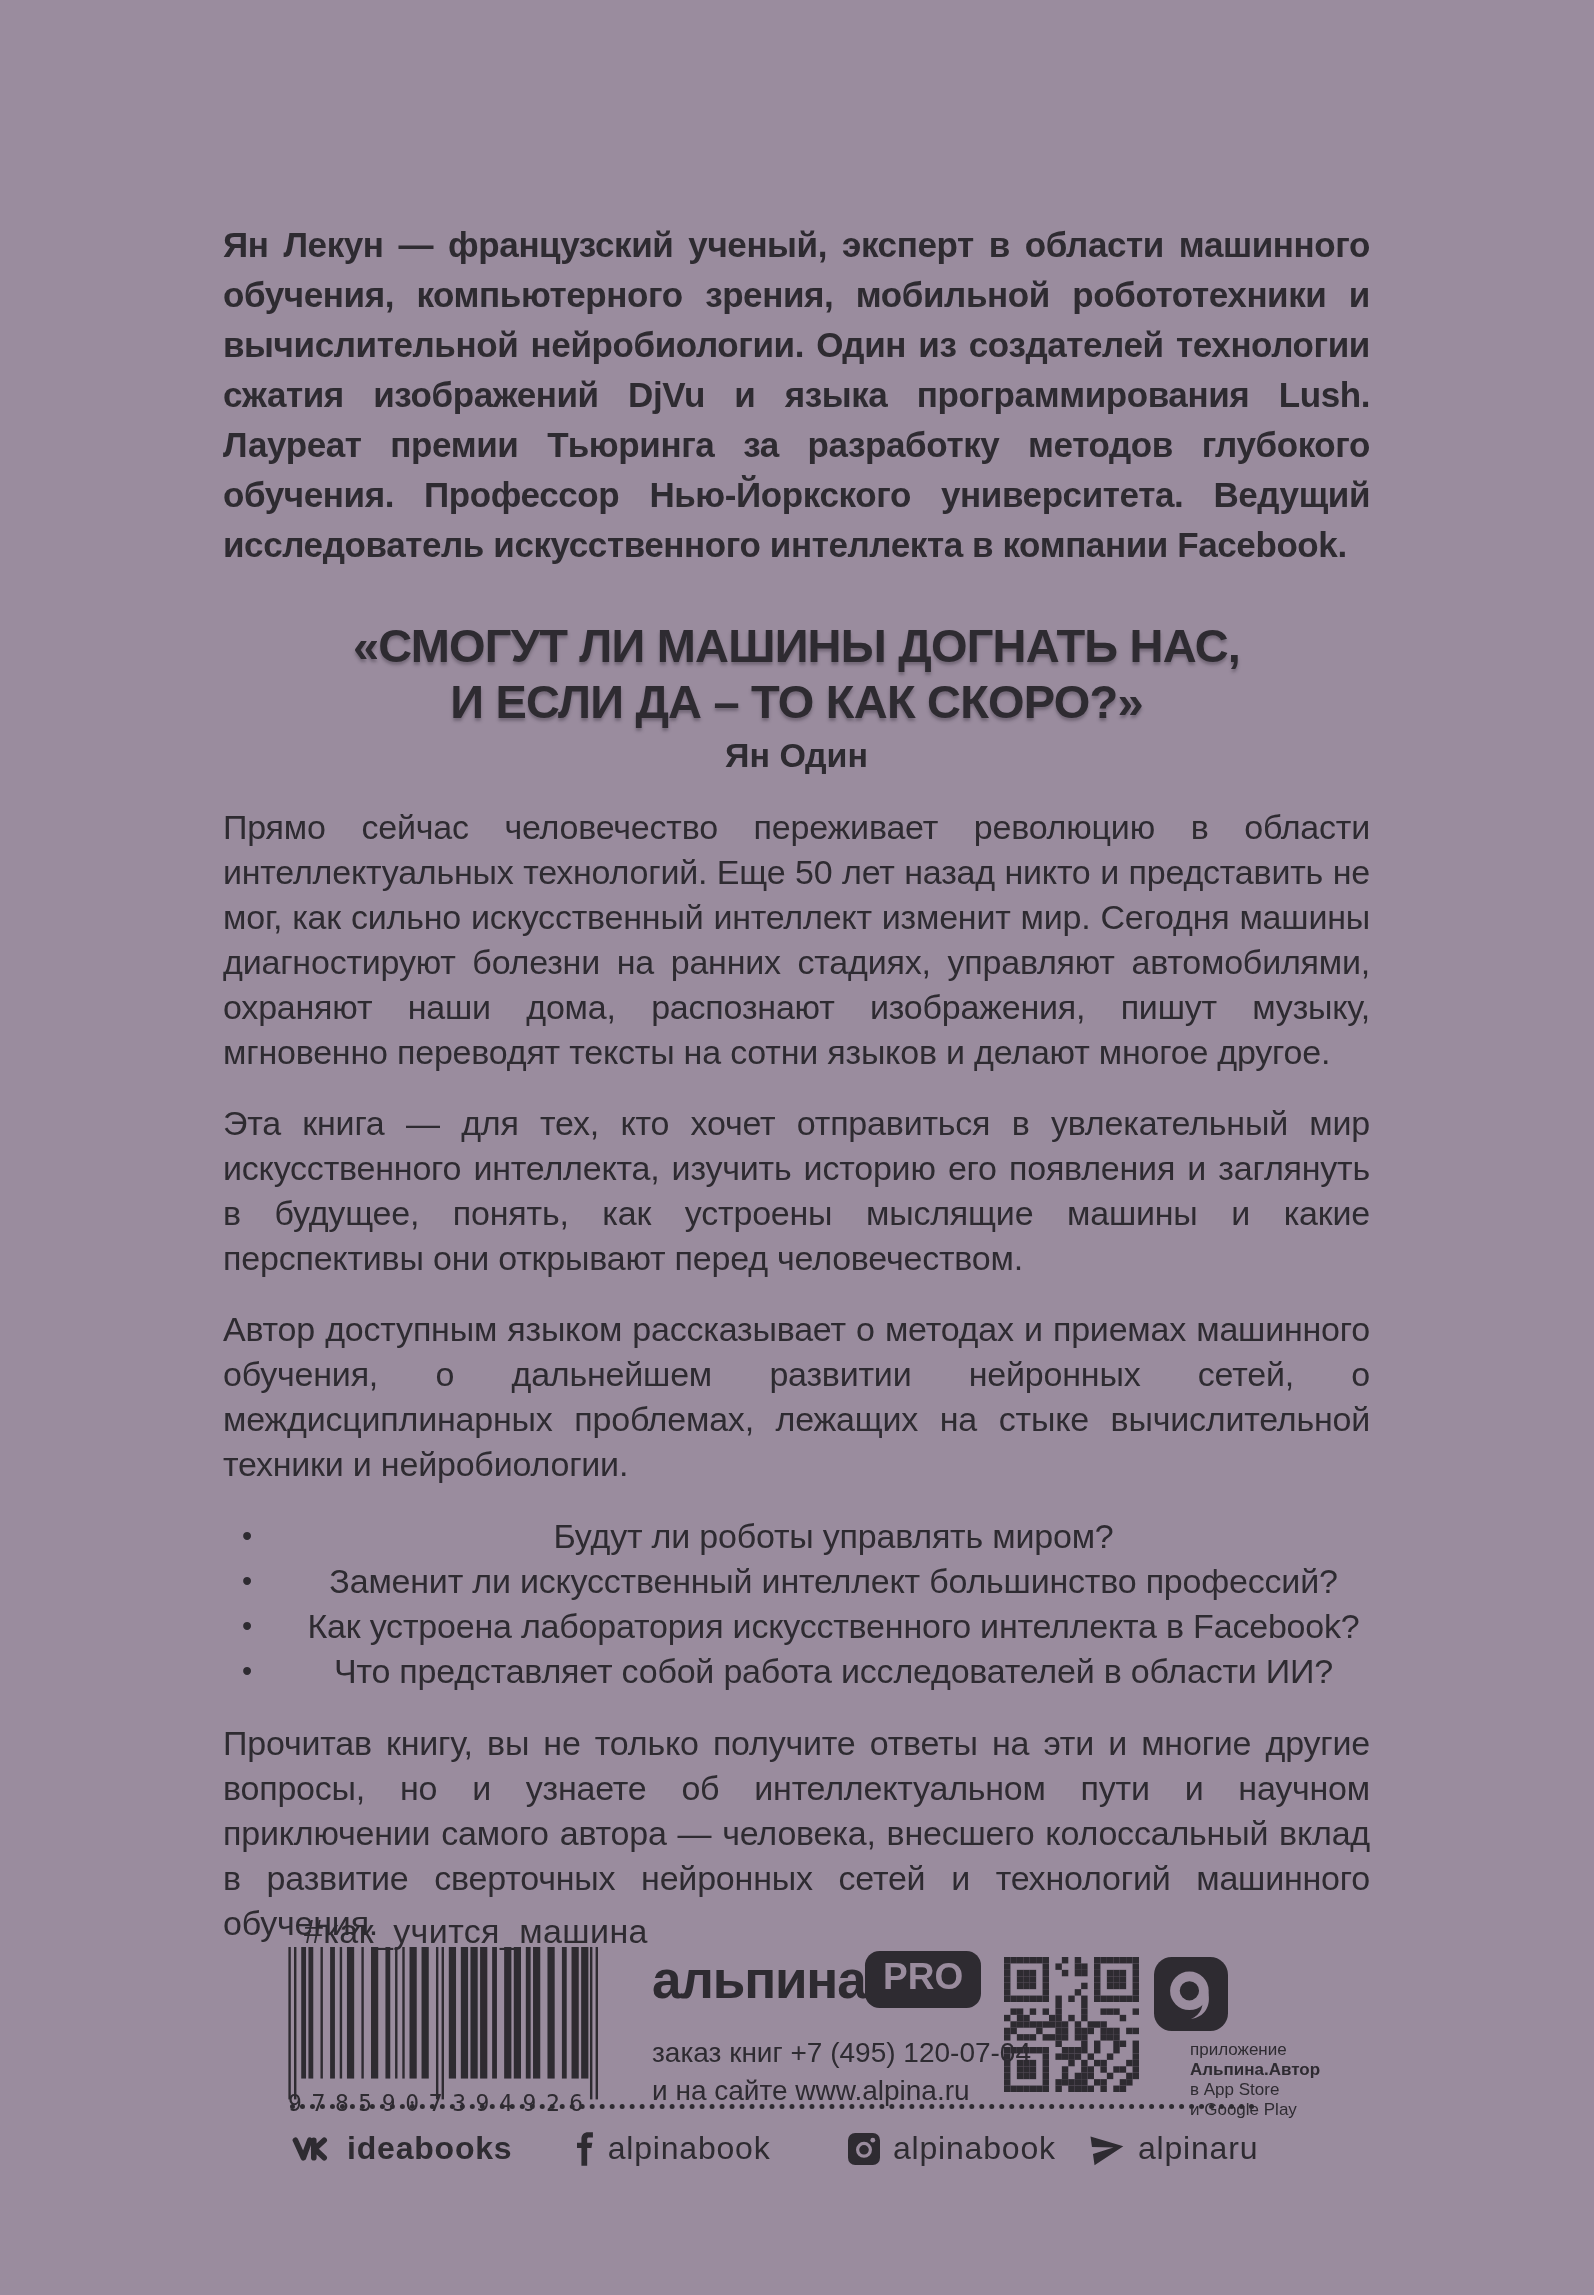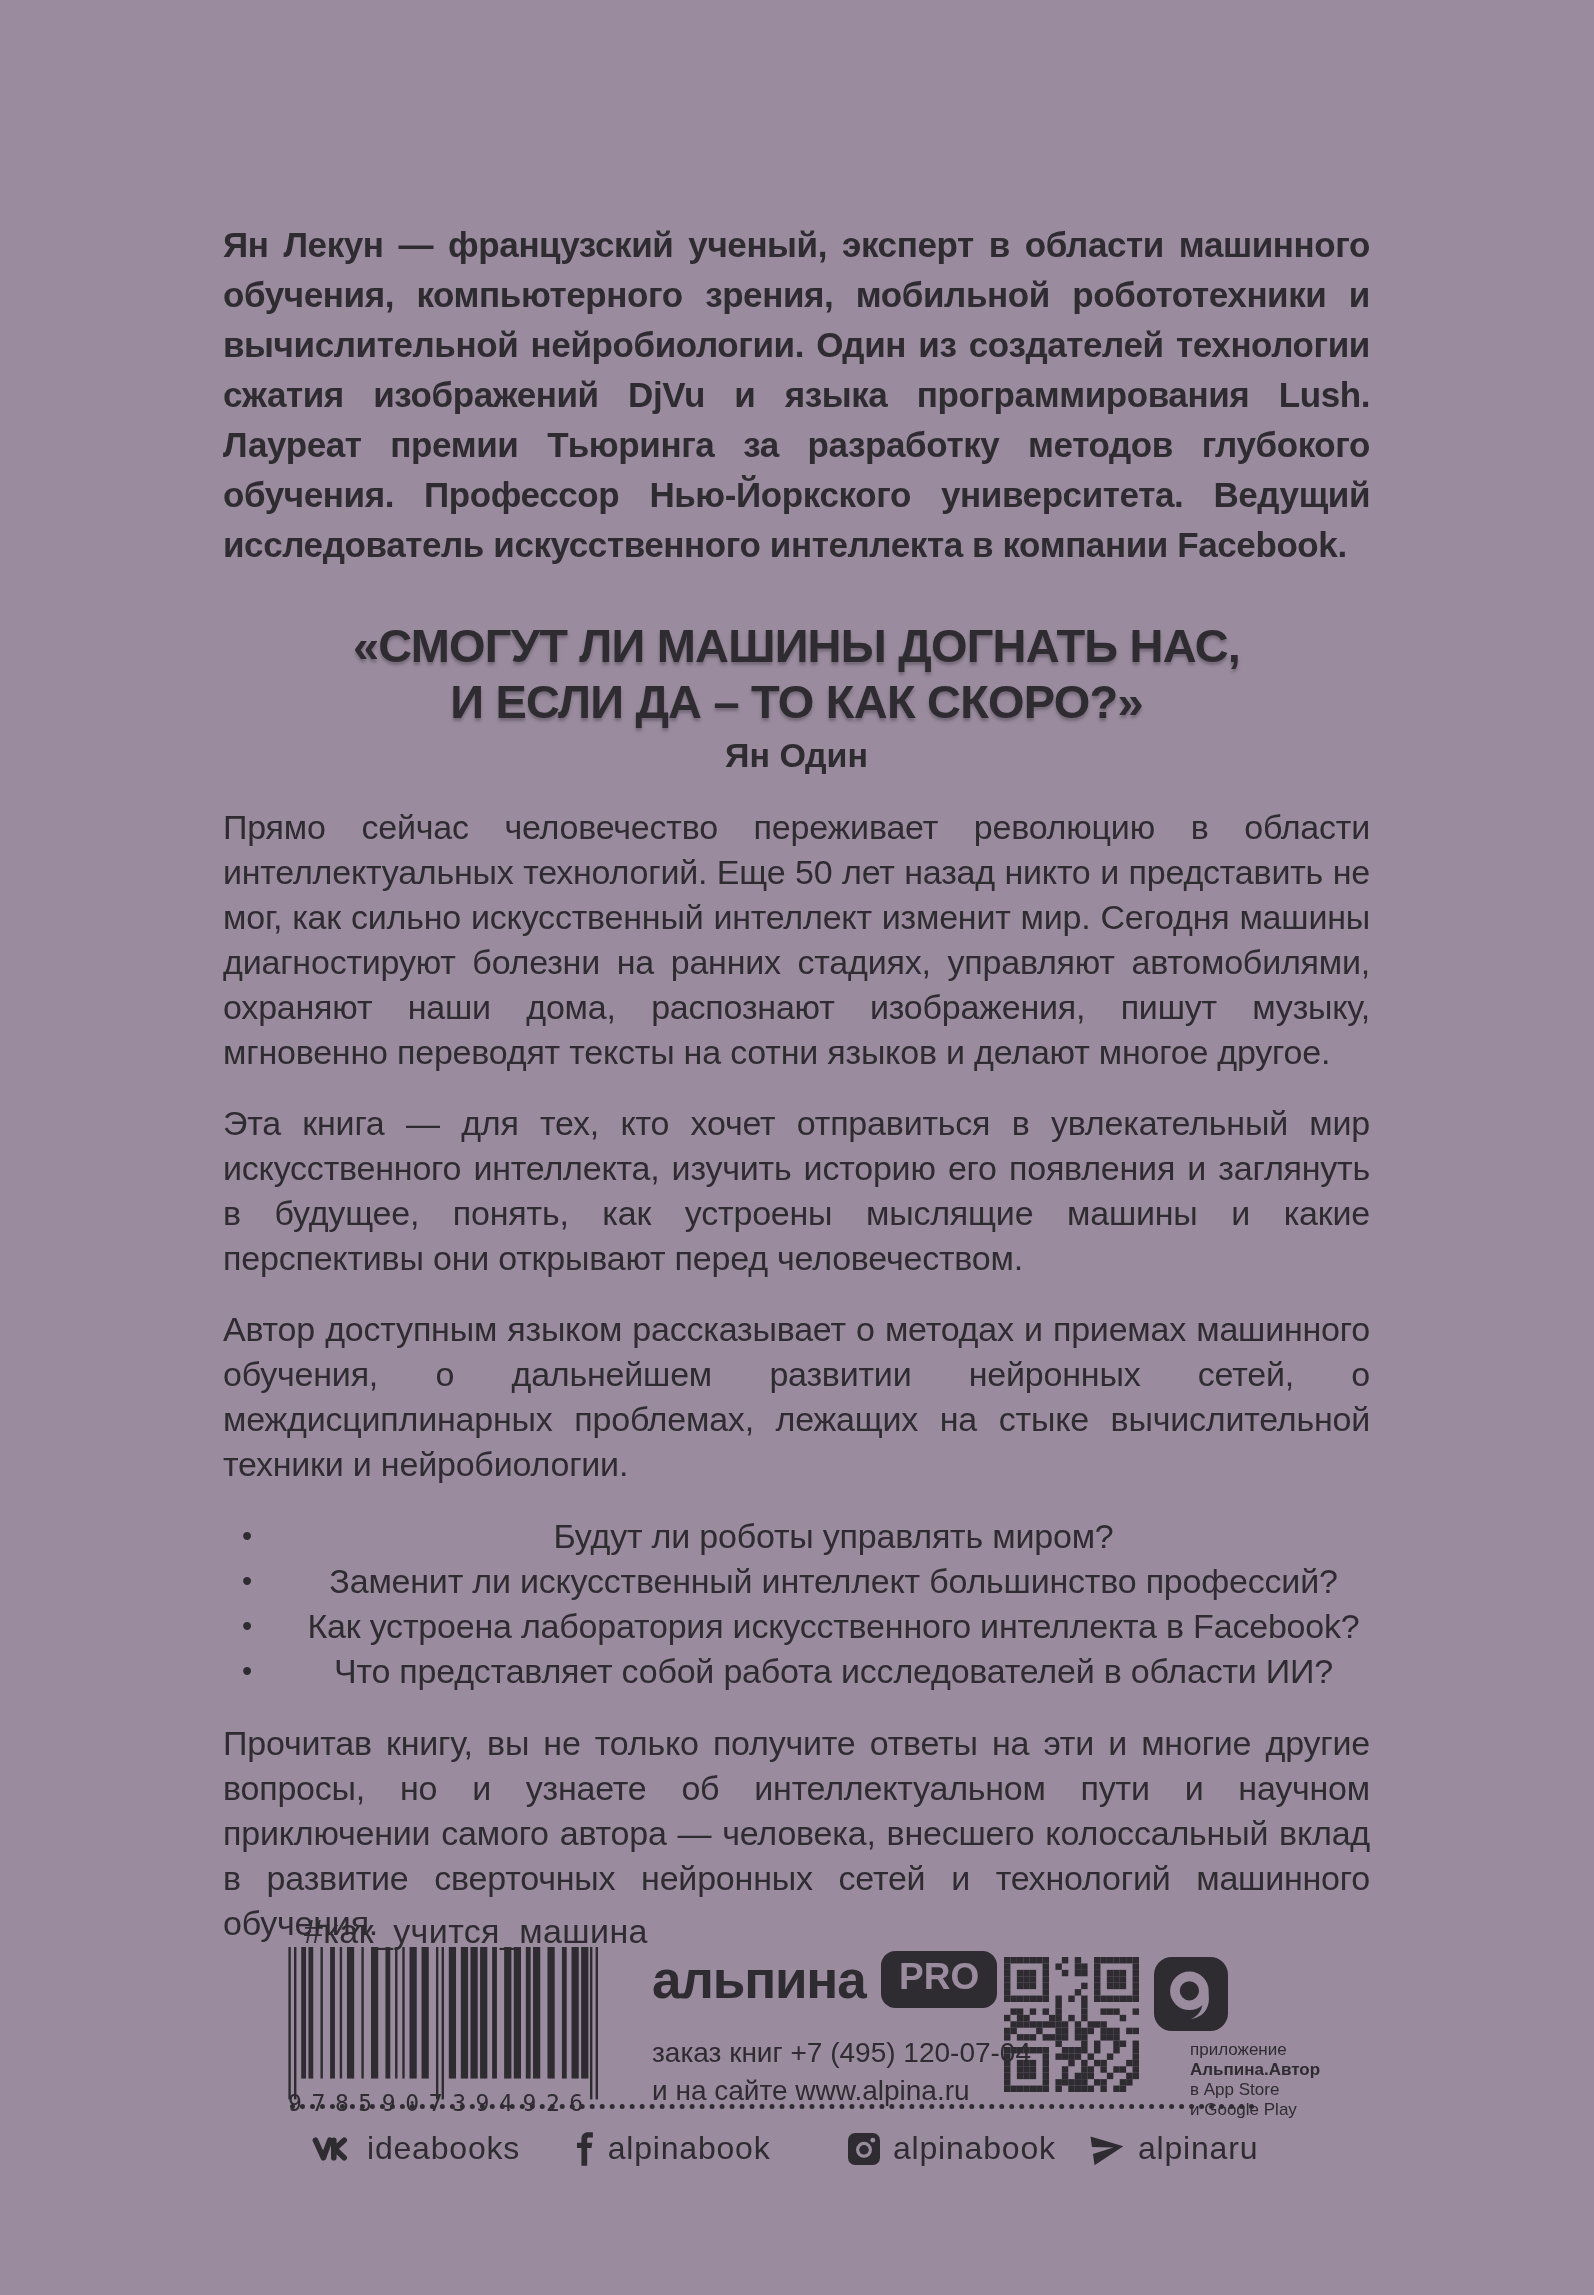--- a/index.html
+++ b/index.html
@@ -38,21 +38,21 @@
   .closing{margin-top:0;}
 
   
   .hashtag{position:absolute;left:304px;top:1912px;font-size:34px;letter-spacing:0.4px;}
   .barcode{position:absolute;left:288px;top:1947px;width:313px;}
   .barcode svg{display:block;}
   .isbn{
     margin-top:-11.2px;font-family:"DejaVu Sans Mono",monospace;
     font-size:23px;letter-spacing:9.6px;white-space:nowrap;
   }
-  .publisher{position:absolute;left:652px;top:1950px;display:flex;align-items:center;gap:16px;}
+  .publisher{position:absolute;left:652px;top:1950px;display:flex;align-items:center;}
   .publisher-name{font-size:53px;font-weight:800;letter-spacing:-1.2px;line-height:59px;}
   .pro-badge{
     background:var(--ink);color:var(--bg);
     border-radius:14.5px;padding:4.8px 17.7px 9.6px 17.7px;
     font-size:37px;font-weight:800;letter-spacing:0;line-height:42px;
   }
   .order{position:absolute;left:652px;top:2034px;font-size:28px;line-height:38px;}
   .qr{position:absolute;left:1004px;top:1957px;width:135px;height:135px;}
   .app-icon{position:absolute;left:1154px;top:1957px;width:74px;height:74px;}
   .app-text{position:absolute;left:1154px;top:2040px;font-size:17px;line-height:20px;margin-left:36px;}
@@ -388,21 +388,21 @@
 
   <div class="app-text">
     <div>приложение</div>
     <div class="b">Альпина.Автор</div>
     <div>в App Store</div>
     <div>и Google Play</div>
   </div>
 
   <div class="dotline"></div>
 
-  <div class="social-item" style="left:312px;">
+  <div class="social-item" style="left:292px;font-weight:bold;">
     <span class="icon">
       <svg width="42" height="32" viewBox="0 0 52 40">
         <path d="M4 9 L14 31 L22 9 M27 9 V31 M27 21 L40 9 M29.5 21 L40 31" fill="none" stroke="#2e2b31" stroke-width="7" stroke-linecap="round" stroke-linejoin="round"></path>
       </svg>
     </span>
     <span class="social-label">ideabooks</span>
   </div>
 
   <div class="social-item" style="left:577px;">
     <span class="icon">

